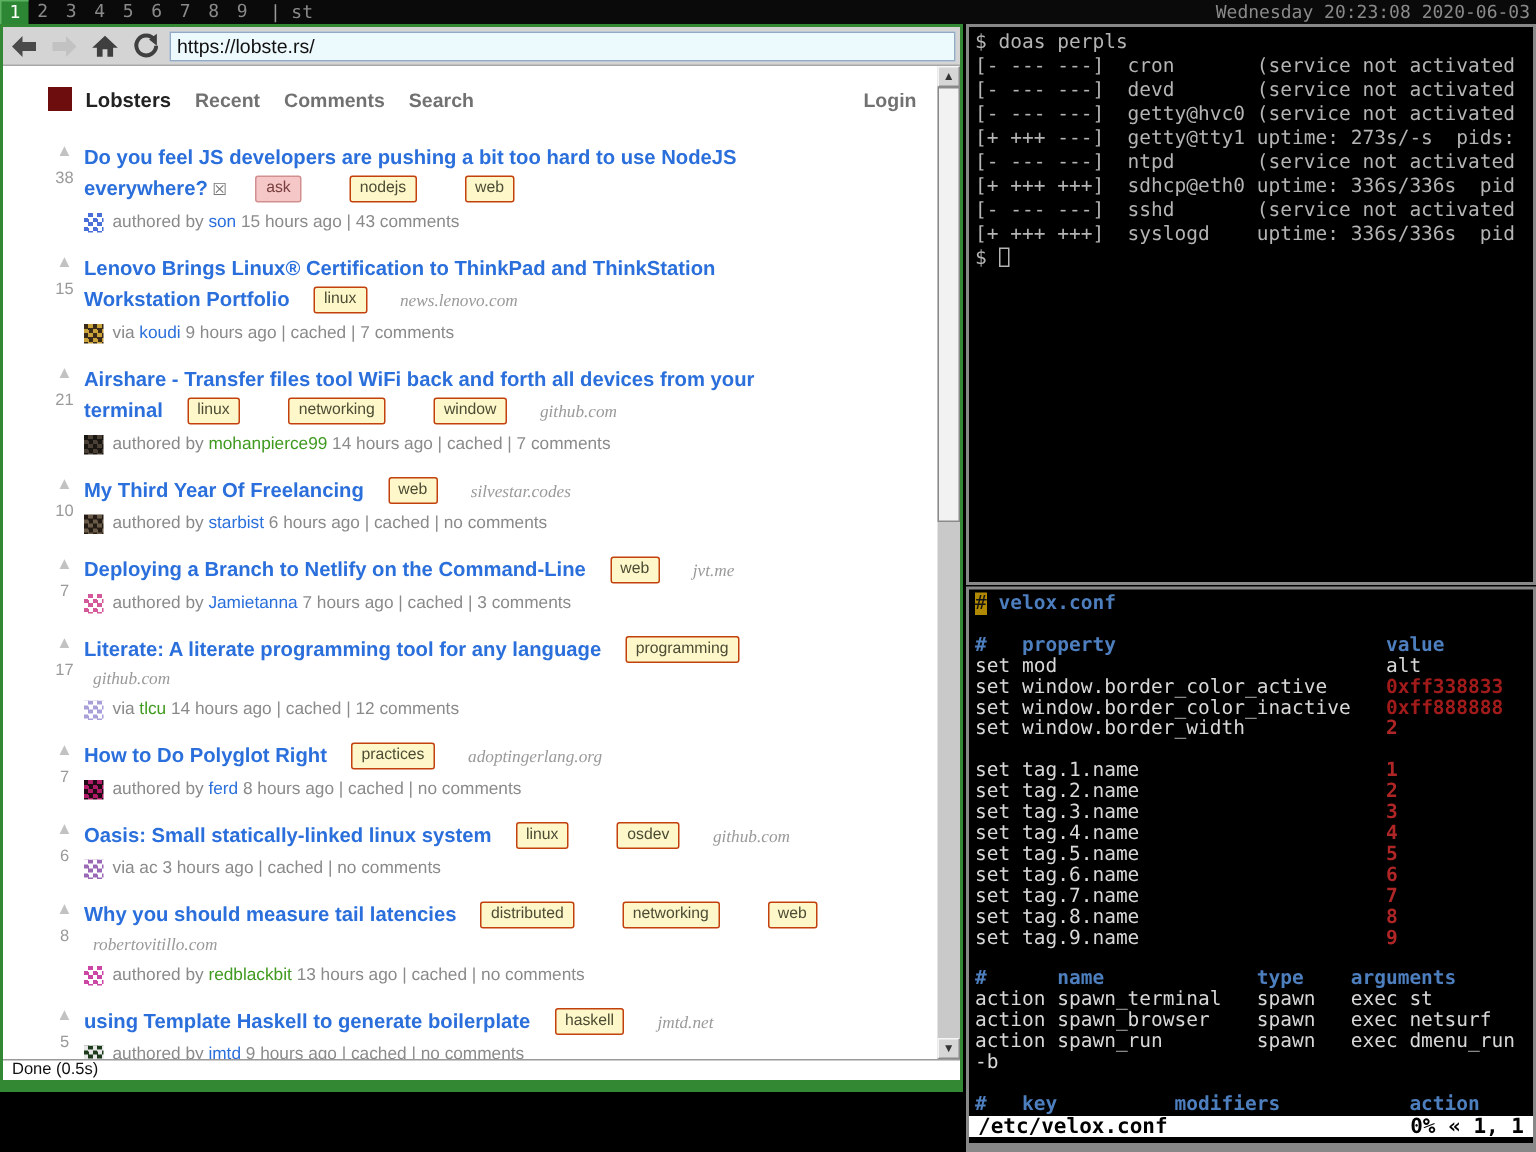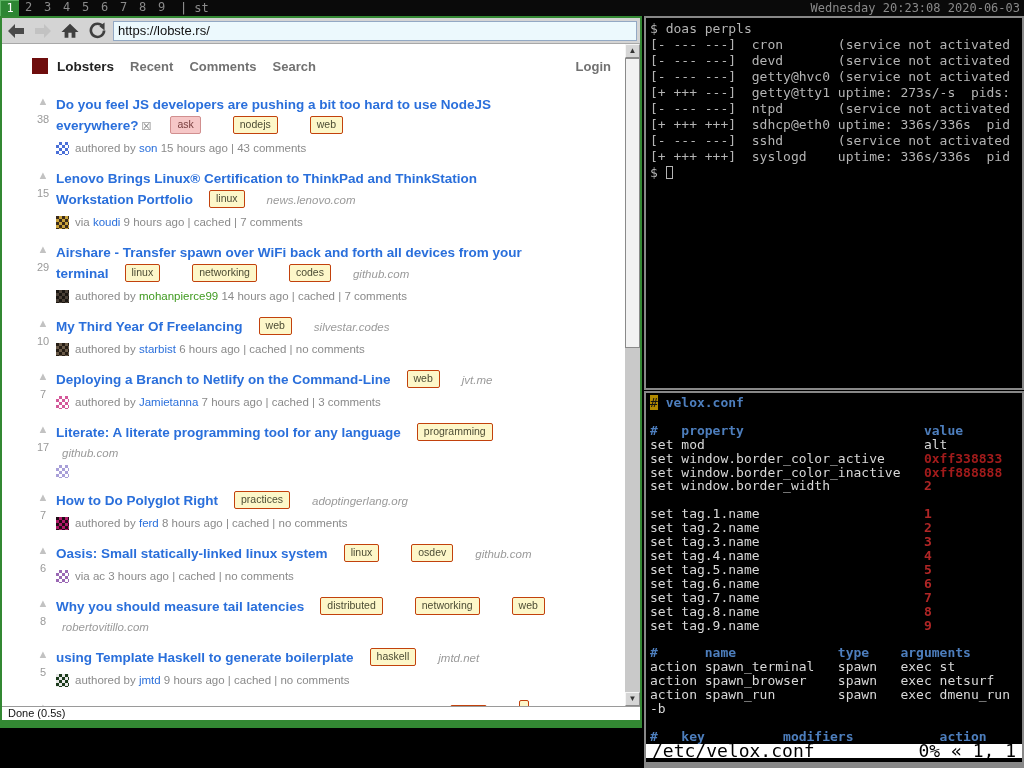--- a/index.html
+++ b/index.html
@@ -48,21 +48,21 @@
   .vote { width:26px; flex:0 0 26px; text-align:center; padding-top:2px; }
   .vote .arrow { color:#c2c2c2; font-size:11px; line-height:11px; display:block; }
   .vote .score { color:#9a9a9a; font-size:11px; margin-top:6px; display:block; }
   .story-content { flex:1; min-width:0; }
   .story-title { color:#2a6fdb; font-weight:bold; font-size:13.5px; line-height:21px; text-decoration:none; }
   .tag { display:inline-block; font-size:10.5px; line-height:13px; color:#4c4c34;
          background:#fdf7c9; border:1px solid #c2410c; border-radius:2px; padding:1px 6px 2px;
          margin:0 16px; vertical-align:2px; }
   .tag.tag-media { background:#f6c7c7; border-color:#d18f8f; color:#7a4040; }
   .tag.tag-empty { padding:1px 3px 2px; width:10px; height:17px; }
-  .domain { color:#9a9a9a; font-style:italic; font-size:11.5px; margin-left:6px; }
+  .domain { color:#9a9a9a; font-style:italic; font-size:11.5px; margin-left:6px;font-family:Liberation Serif, serif; }
   .byline { color:#8a8a8a; font-size:11.5px; line-height:16px; margin-top:4px;
             display:flex; align-items:center; }
   .avatar { width:13px; height:13px; display:inline-block; margin-right:6px; flex:0 0 13px; }
   .u-blue { color:#2a6fdb; } .u-green { color:#3f9a1f; } .u-gray { color:#8a8a8a; }
   .missing-glyph { font-family:"DejaVu Sans",sans-serif; color:#777; font-size:11px; margin:0 3px; }
 
   
   .term-window { position:absolute; left:644px; top:16px; width:380px; height:374px;
                  background:#000; border:2px solid #888888; }
   .term-text { font-family:"DejaVu Sans Mono",monospace; font-size:13px; line-height:16px;
@@ -71,21 +71,21 @@
 
   
   .editor-window { position:absolute; left:644px; top:391px; width:380px; height:377px;
                    background:#000; border:2px solid #888888; border-bottom-width:6px; }
   .editor-text { font-family:"DejaVu Sans Mono",monospace; font-size:13px; line-height:13.9px;
                  white-space:pre; padding:3px 0 0 4px; overflow:hidden; }
   .e-fg { color:#d8d8d8; } .e-blue { color:#4d7ebd; font-weight:bold; }
   .e-red { color:#a21b1b; font-weight:bold; } .e-num { color:#b02626; font-weight:bold; }
   .e-cursor { background:#b08900; color:#121212; }
   .editor-statusbar { position:absolute; left:0; right:0; bottom:4px; height:14px; background:#fff;
-                      color:#000; font-family:"DejaVu Sans Mono",monospace; font-size:18px; font-weight:normal;
+                      color:#000; font-family:"DejaVu Sans Mono",monospace; font-size:14px; font-weight:bold;
                       line-height:14px; display:flex; justify-content:space-between; padding:0 6px; }
 </style>
 </head>
 <body>
 
 <div class="wm-bar">
   <div id="wm-tags" style="display:flex;">
       <div class="wm-tag active">1</div>
       <div class="wm-tag">2</div>
       <div class="wm-tag">3</div>
@@ -155,23 +155,23 @@
             <span class="score">15</span>
           </div>
           <div class="story-content"><a class="story-title">Lenovo Brings Linux® Certification to ThinkPad and ThinkStation</a><br><a class="story-title">Workstation Portfolio</a><span class="tag">linux</span><span class="domain">news.lenovo.com</span><div class="byline">
               <span class="avatar" style="background: repeating-conic-gradient(rgb(201, 162, 58) 0%, rgb(201, 162, 58) 25%, rgb(58, 42, 26) 0%, rgb(58, 42, 26) 50%) 0% 0% / 6px 6px;"></span>
               <span>via <a class="u-blue">koudi</a> 9 hours ago | cached | 7 comments</span>
             </div></div>
         </div>
         <div class="story">
           <div class="vote">
             <span class="arrow">▲</span>
-            <span class="score">29</span>
-          </div>
-          <div class="story-content"><a class="story-title">Airshare - Transfer spawn over WiFi back and forth all devices from your</a><br><a class="story-title">terminal</a><span class="tag">linux</span><span class="tag">networking</span><span class="tag">codes</span><span class="domain">github.com</span><div class="byline">
+            <span class="score">21</span>
+          </div>
+          <div class="story-content"><a class="story-title">Airshare - Transfer files tool WiFi back and forth all devices from your</a><br><a class="story-title">terminal</a><span class="tag">linux</span><span class="tag">networking</span><span class="tag">window</span><span class="domain">github.com</span><div class="byline">
               <span class="avatar" style="background: repeating-conic-gradient(rgb(74, 64, 54) 0%, rgb(74, 64, 54) 25%, rgb(26, 22, 18) 0%, rgb(26, 22, 18) 50%) 0% 0% / 6px 6px;"></span>
               <span>authored by <a class="u-green">mohanpierce99</a> 14 hours ago | cached | 7 comments</span>
             </div></div>
         </div>
         <div class="story">
           <div class="vote">
             <span class="arrow">▲</span>
             <span class="score">10</span>
           </div>
           <div class="story-content"><a class="story-title">My Third Year Of Freelancing</a><span class="tag">web</span><span class="domain">silvestar.codes</span><div class="byline">
@@ -189,20 +189,21 @@
               <span>authored by <a class="u-blue">Jamietanna</a> 7 hours ago | cached | 3 comments</span>
             </div></div>
         </div>
         <div class="story">
           <div class="vote">
             <span class="arrow">▲</span>
             <span class="score">17</span>
           </div>
           <div class="story-content"><a class="story-title">Literate: A literate programming tool for any language</a><span class="tag">programming</span><br><span class="domain">github.com</span><div class="byline">
               <span class="avatar" style="background: repeating-conic-gradient(rgb(168, 159, 216) 0%, rgb(168, 159, 216) 25%, rgb(255, 255, 255) 0%, rgb(255, 255, 255) 50%) 0% 0% / 6px 6px;"></span>
+              <span>via <a class="u-green">tlcu</a> 14 hours ago | cached | 12 comments</span>
             </div></div>
         </div>
         <div class="story">
           <div class="vote">
             <span class="arrow">▲</span>
             <span class="score">7</span>
           </div>
           <div class="story-content"><a class="story-title">How to Do Polyglot Right</a><span class="tag">practices</span><span class="domain">adoptingerlang.org</span><div class="byline">
               <span class="avatar" style="background: repeating-conic-gradient(rgb(176, 24, 104) 0%, rgb(176, 24, 104) 25%, rgb(32, 10, 20) 0%, rgb(32, 10, 20) 50%) 0% 0% / 6px 6px;"></span>
               <span>authored by <a class="u-blue">ferd</a> 8 hours ago | cached | no comments</span>
@@ -216,21 +217,24 @@
           <div class="story-content"><a class="story-title">Oasis: Small statically-linked linux system</a><span class="tag">linux</span><span class="tag">osdev</span><span class="domain">github.com</span><div class="byline">
               <span class="avatar" style="background: repeating-conic-gradient(rgb(154, 104, 180) 0%, rgb(154, 104, 180) 25%, rgb(255, 255, 255) 0%, rgb(255, 255, 255) 50%) 0% 0% / 6px 6px;"></span>
               <span>via <a class="u-gray">ac</a> 3 hours ago | cached | no comments</span>
             </div></div>
         </div>
         <div class="story">
           <div class="vote">
             <span class="arrow">▲</span>
             <span class="score">8</span>
           </div>
-          <div class="story-content"><a class="story-title">Why you should measure tail latencies</a><span class="tag">distributed</span><span class="tag">networking</span><span class="tag">web</span><br><span class="domain">robertovitillo.com</span></div>
+          <div class="story-content"><a class="story-title">Why you should measure tail latencies</a><span class="tag">distributed</span><span class="tag">networking</span><span class="tag">web</span><br><span class="domain">robertovitillo.com</span><div class="byline">
+              <span class="avatar" style="background: repeating-conic-gradient(rgb(204, 70, 166) 0%, rgb(204, 70, 166) 25%, rgb(255, 255, 255) 0%, rgb(255, 255, 255) 50%) 0% 0% / 6px 6px;"></span>
+              <span>authored by <a class="u-green">redblackbit</a> 13 hours ago | cached | no comments</span>
+            </div></div>
         </div>
         <div class="story">
           <div class="vote">
             <span class="arrow">▲</span>
             <span class="score">5</span>
           </div>
           <div class="story-content"><a class="story-title">using Template Haskell to generate boilerplate</a><span class="tag">haskell</span><span class="domain">jmtd.net</span><div class="byline">
               <span class="avatar" style="background: repeating-conic-gradient(rgb(28, 60, 28) 0%, rgb(28, 60, 28) 25%, rgb(232, 232, 232) 0%, rgb(232, 232, 232) 50%) 0% 0% / 6px 6px;"></span>
               <span>authored by <a class="u-blue">jmtd</a> 9 hours ago | cached | no comments</span>
             </div></div>

